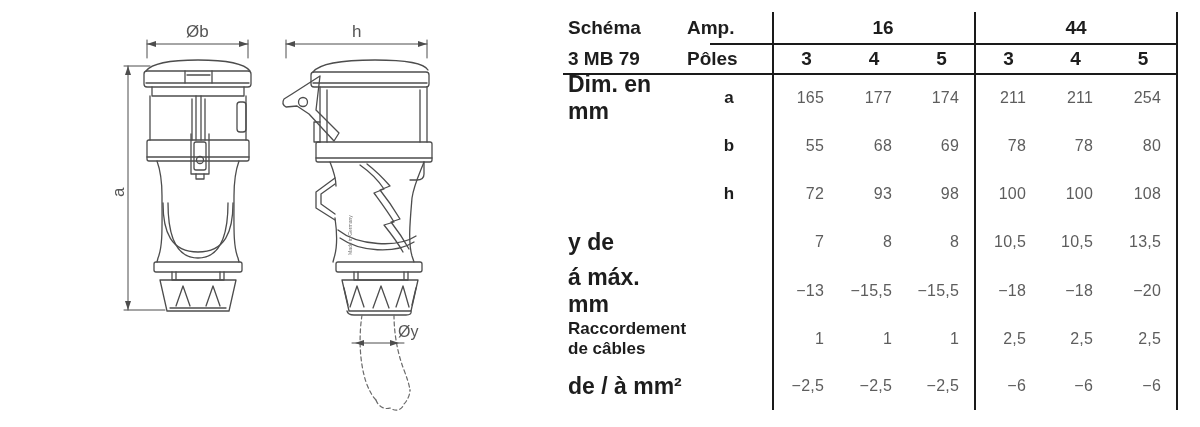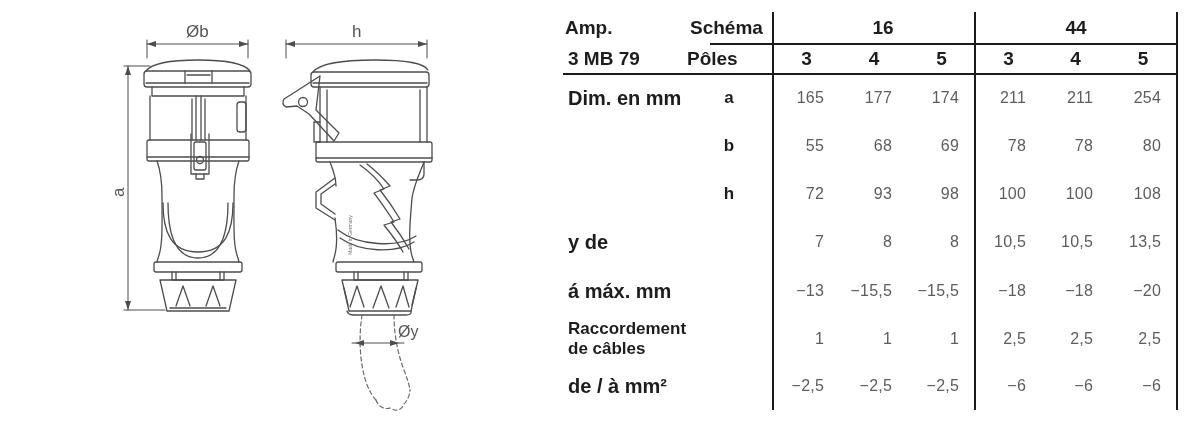--- a/index.html
+++ b/index.html
@@ -14,21 +14,21 @@
   .drawing{position:absolute;left:0;top:0;width:540px;height:427px;}
 
   
   .spec-table{
     position:absolute;left:563px;top:12px;width:614px;height:398px;
     display:grid;
     grid-template-columns:122px 88px 67px 68px 67px 67px 67px 68px;
     grid-template-rows:32px 30px 48px 48px 48px 48px 50px 46px 48px;
   }
   .cell{display:flex;align-items:center;min-width:0;}
-  .lbl{font-size:20px;font-weight:700;color:#1d1d1d;justify-content:flex-start;padding-left:5px;}
+  .lbl{font-size:23px;font-weight:700;color:#1d1d1d;justify-content:flex-start;padding-left:5px;}
   .lbl-lg{font-size:19px;}
   .sub{justify-content:center;font-size:17px;font-weight:700;color:#1d1d1d;}
   .sub-left{justify-content:flex-start;padding-left:2px;font-size:19px;}
   .hdr-num{justify-content:center;font-size:19px;font-weight:700;color:#1d1d1d;}
   .span16{grid-column:3 / span 3;margin-left:18px;}
   .span32{grid-column:6 / span 3;}
   .val{justify-content:flex-end;padding-right:16px;font-size:16px;font-weight:400;color:#5d5d5d;letter-spacing:0.2px;}
 
   .tline{position:absolute;background:#1a1a1a;}
   .hline1{left:710px;top:43px;width:467px;height:2px;}
@@ -154,22 +154,22 @@
       <text x="186" y="37">Øb</text>
       <text x="352" y="37">h</text>
       <text x="115" y="198" transform="rotate(-90 119 193)">a</text>
       <text x="398" y="337" font-size="16">Øy</text>
       <text x="0" y="0" font-size="5" fill="#777777" transform="translate(352 255) rotate(-90)">Made in Germany</text>
     </g>
   </svg>
 
   <div class="spec-table">
 
+    <div class="cell lbl lbl-lg">Schéma</div>
     <div class="cell sub sub-left">Amp.</div>
-    <div class="cell lbl lbl-lg">Schéma</div>
     <div class="cell hdr-num span16">16</div>
     <div class="cell hdr-num span32">44</div>
 
     <div class="cell lbl lbl-lg">3 MB 79</div>
     <div class="cell sub sub-left">Pôles</div>
     <div class="cell hdr-num">3</div>
     <div class="cell hdr-num">4</div>
     <div class="cell hdr-num">5</div>
     <div class="cell hdr-num">3</div>
     <div class="cell hdr-num">4</div>

